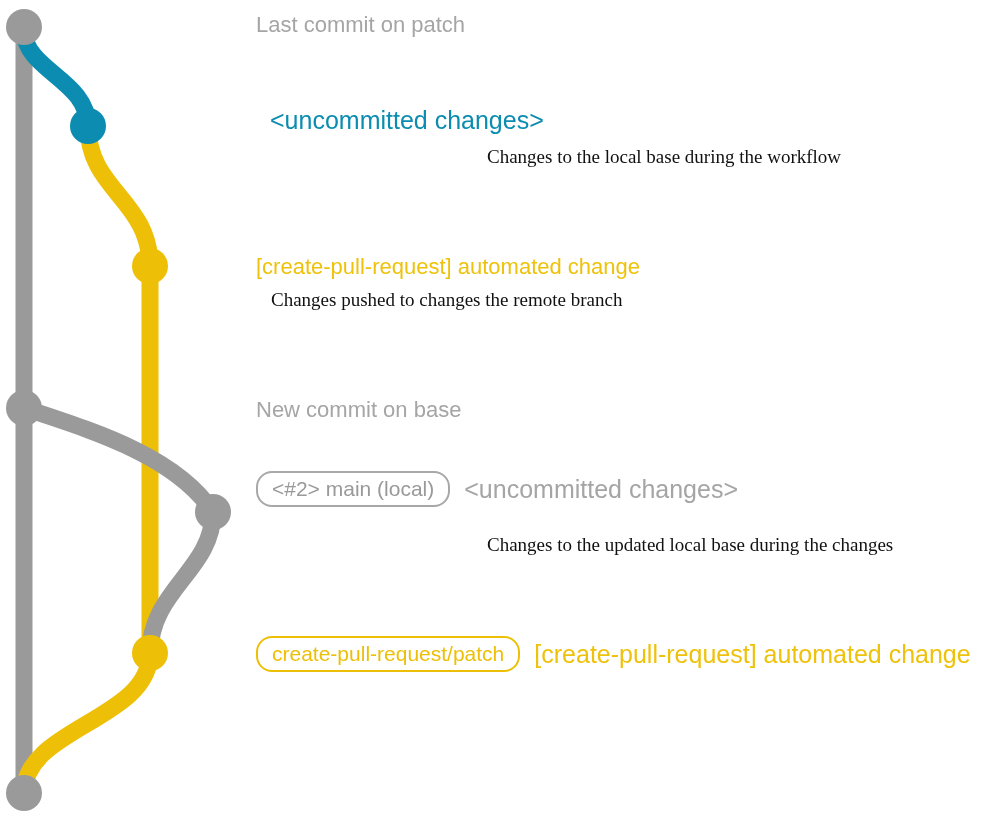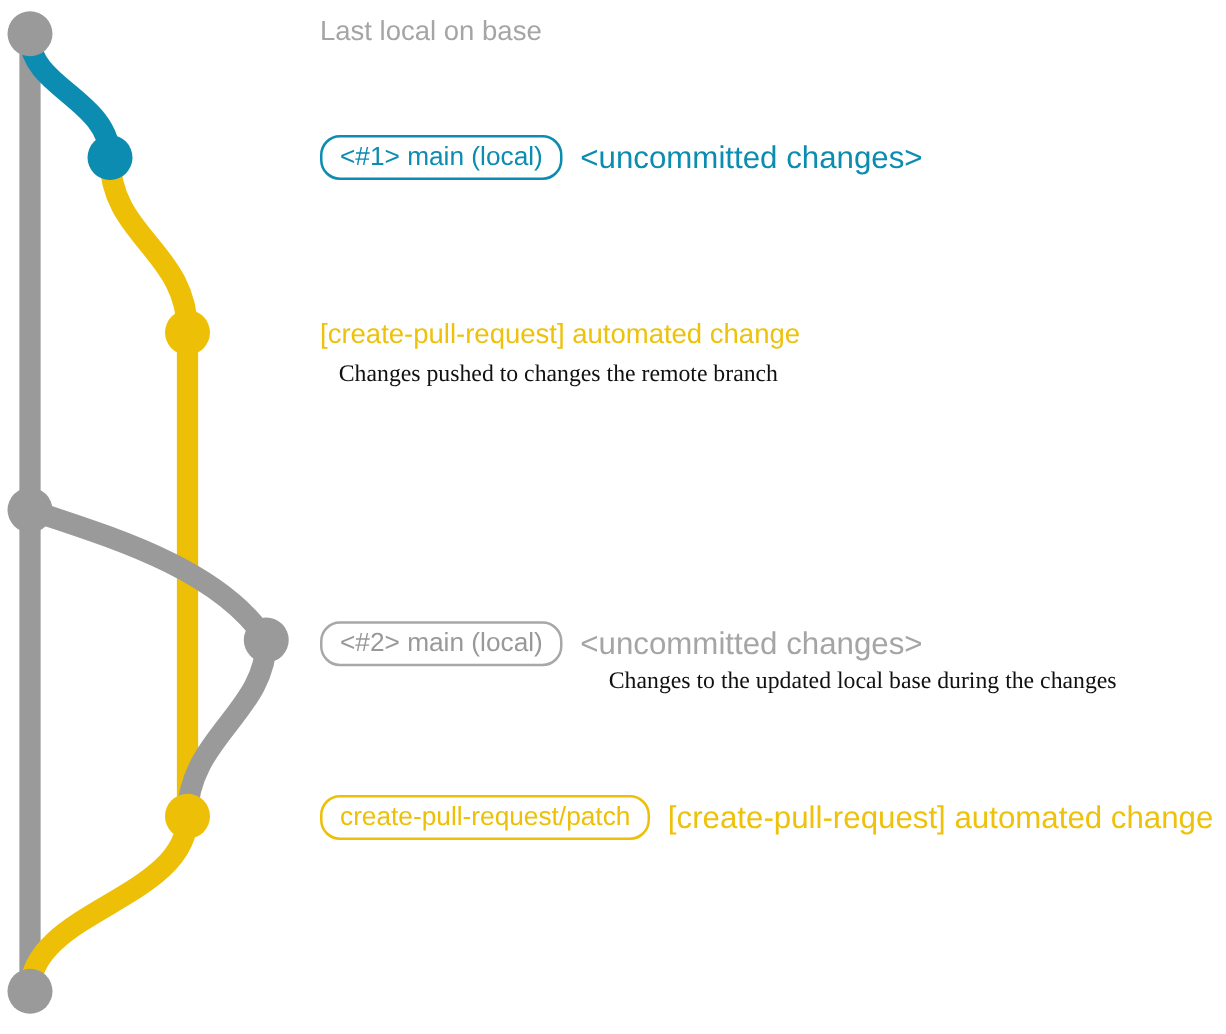--- a/index.html
+++ b/index.html
@@ -85,32 +85,33 @@
     <circle cx="150" cy="266" r="18" fill="#edc007"></circle>
     <circle cx="24" cy="408" r="18" fill="#9a9a9a"></circle>
     <circle cx="213" cy="512" r="18" fill="#9a9a9a"></circle>
     <circle cx="150" cy="653" r="18" fill="#edc007"></circle>
     <circle cx="24" cy="793" r="18" fill="#9a9a9a"></circle>
   </g>
 </svg>
 
 <div class="layer">
 
-  <div class="headline gray" style="left:256px;top:14px;">Last local on base</div>
+  <div class="headline gray" style="left:256px;top:14px;">Last commit on patch</div>
 
   <div class="row" style="left:256px;top:108px;">
-    <span class="pill teal">&lt;#1&gt; main (local)</span>
     <span class="subject teal">&lt;uncommitted changes&gt;</span>
   </div>
+  <div class="note" style="left:487px;top:147px;">Changes to the local base during the workflow</div>
 
   <div class="headline yellow" style="left:256px;top:256px;">[create-pull-request] automated change</div>
   <div class="note" style="left:271px;top:290px;">Changes pushed to changes the remote branch</div>
 
+  <div class="headline gray" style="left:256px;top:399px;">New commit on base</div>
 
-  <div class="row" style="left:256px;top:497px;">
+  <div class="row" style="left:256px;top:471px;">
     <span class="pill gray">&lt;#2&gt; main (local)</span>
     <span class="subject gray">&lt;uncommitted changes&gt;</span>
   </div>
   <div class="note" style="left:487px;top:535px;">Changes to the updated local base during the changes</div>
 
   <div class="row" style="left:256px;top:636px;">
     <span class="pill yellow">create-pull-request/patch</span>
     <span class="subject yellow">[create-pull-request] automated change</span>
   </div>
 

